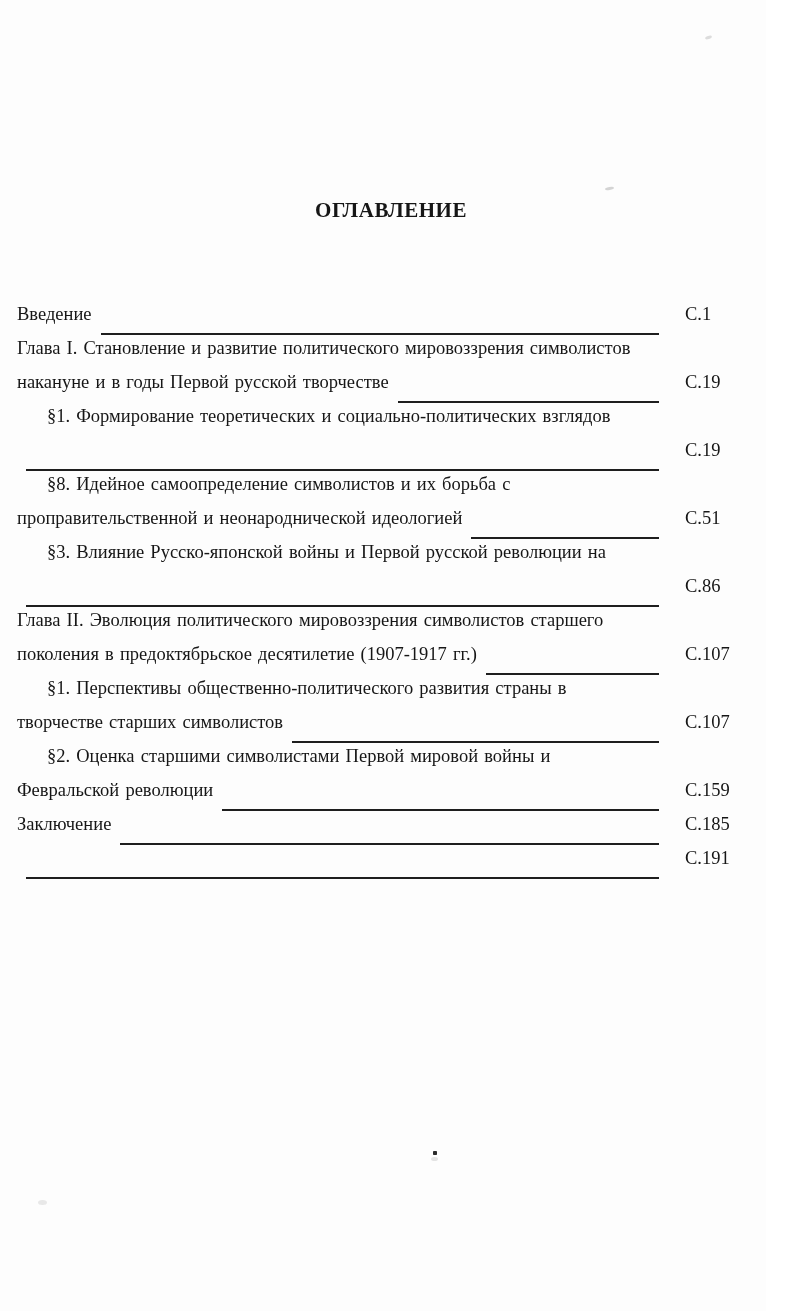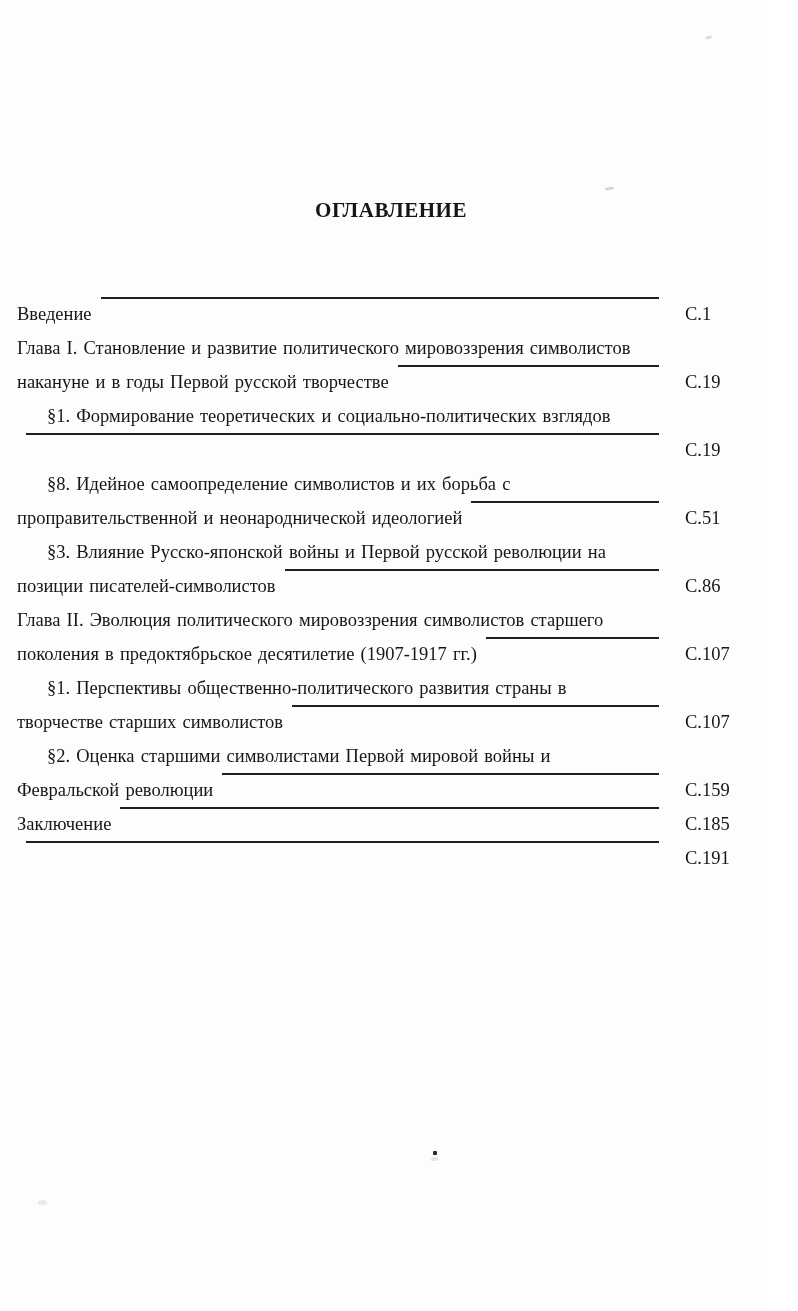--- a/index.html
+++ b/index.html
@@ -29,21 +29,21 @@
     color: var(--ink, #161616);
   }
   .toc-list {
     position: absolute;
     top: 297px;
     left: 17px;
     width: 730px;
   }
   .toc-row {
     display: flex;
-    align-items: flex-start;
+    align-items: flex-end;
     height: 34px;
     line-height: 34px;
     font-size: 18.5px;
     word-spacing: 1.5px;
     white-space: nowrap;
   }
   .toc-row.indent .toc-text {
     padding-left: 30px;
   }
   .toc-text {
@@ -109,21 +109,20 @@
       <div class="toc-row">
     <span class="toc-text">проправительственной и неонароднической идеологией</span>
     <span class="toc-leader"></span>
     <span class="toc-page-num">С.51</span>
   </div>
       <div class="toc-row indent">
     <span class="toc-text">§3. Влияние Русско-японской войны и Первой русской революции на</span>
 
   </div>
       <div class="toc-row">
-    <span class="toc-text">позиции писателей-символистов</span>
     <span class="toc-leader"></span>
     <span class="toc-page-num">С.86</span>
   </div>
       <div class="toc-row">
     <span class="toc-text">Глава II. Эволюция политического мировоззрения символистов старшего</span>
 
   </div>
       <div class="toc-row">
     <span class="toc-text">поколения в предоктябрьское десятилетие (1907-1917 гг.)</span>
     <span class="toc-leader"></span>

